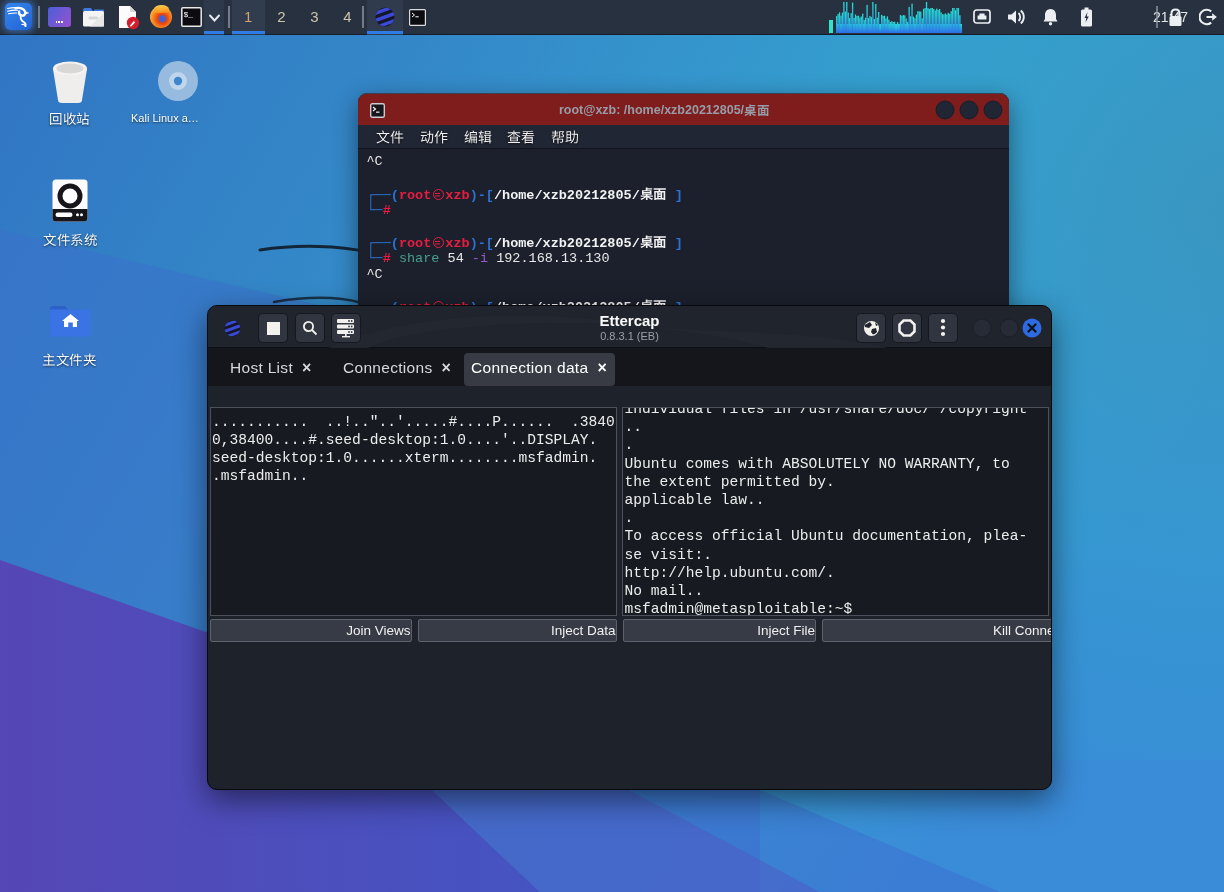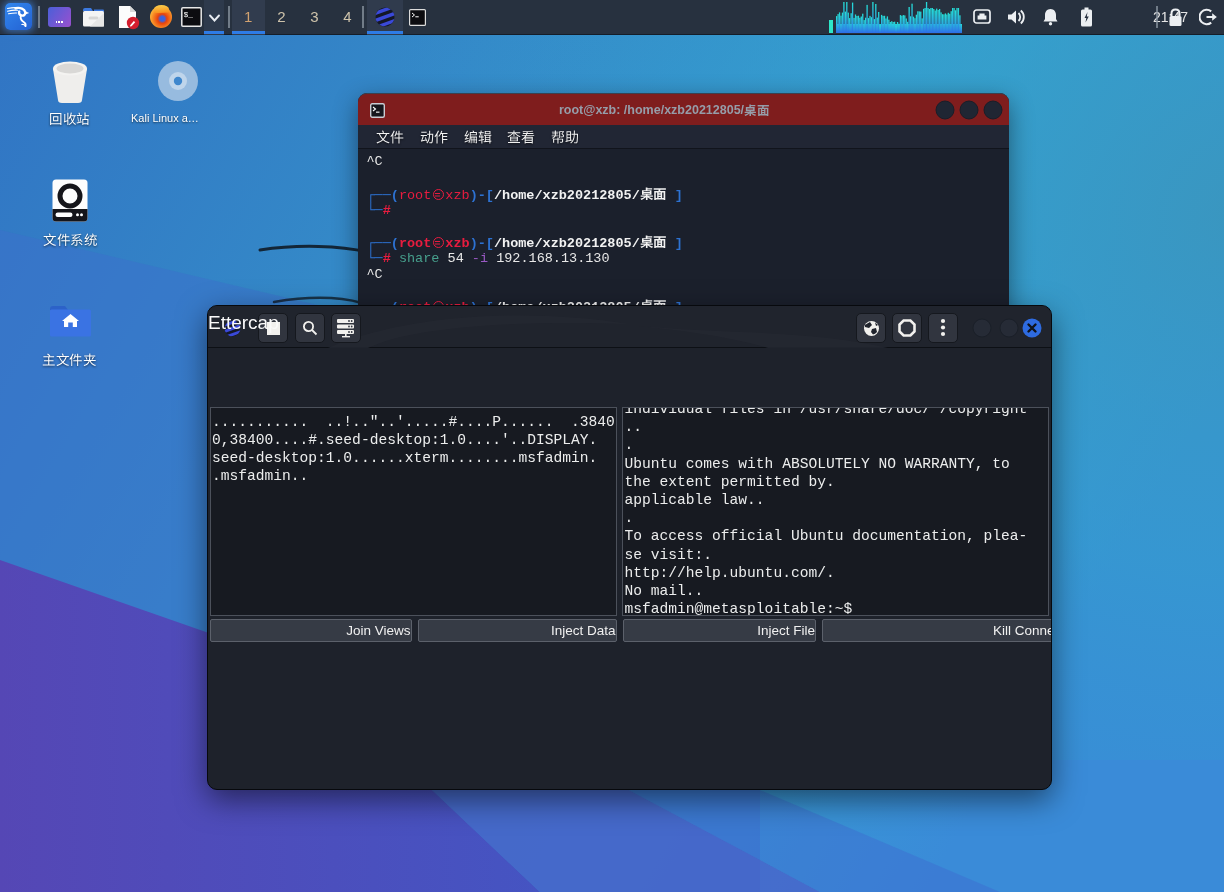--- a/index.html
+++ b/index.html
@@ -215,21 +215,21 @@
           <use href="#g16"></use>
         </svg></div>
 <div class="abs" style="left:193px;top:5px"><svg style="width:14.0px;height:14.0px;vertical-align:0.0px;filter:drop-shadow(0 1px 1px rgba(0,0,0,.65));" fill="#f1f1f1">
           <use href="#g17"></use>
         </svg><svg style="width:14.0px;height:14.0px;vertical-align:0.0px;filter:drop-shadow(0 1px 1px rgba(0,0,0,.65));" fill="#f1f1f1">
           <use href="#g18"></use>
         </svg></div>
 </div>
 <div class="abs tmono" style="left:8.5px;top:61px;color:#e8e8e8">^C</div>
 
-<div class="abs tmono" style="left:8.5px;top:94px"><span style="color:#2d72d2;font-weight:bold">┌──(</span><span style="color:#e81c3f;font-weight:normal">root<span class="kali-at"></span>xzb</span><span style="color:#2d72d2;font-weight:bold">)-[</span><span style="color:#f2f2f2;font-weight:bold">/home/xzb20212805/<svg style="width:13.5px;height:13.5px;vertical-align:-2.0px;" fill="#f2f2f2">
+<div class="abs tmono" style="left:8.5px;top:94px"><span style="color:#2d72d2;font-weight:bold">┌──(</span><span style="color:#e81c3f;font-weight:bold">root<span class="kali-at"></span>xzb</span><span style="color:#2d72d2;font-weight:bold">)-[</span><span style="color:#f2f2f2;font-weight:bold">/home/xzb20212805/<svg style="width:13.5px;height:13.5px;vertical-align:-2.0px;" fill="#f2f2f2">
           <use href="#b0"></use>
         </svg><svg style="width:13.5px;height:13.5px;vertical-align:-2.0px;" fill="#f2f2f2">
           <use href="#b1"></use>
         </svg></span><span style="color:#2d72d2;font-weight:bold"> ]</span></div>
 <div class="abs tmono" style="left:8.5px;top:110px"><span style="color:#2d72d2;font-weight:bold">└─</span><span style="color:#e81c3f;font-weight:bold">#</span></div>
 <div class="abs tmono" style="left:8.5px;top:142px"><span style="color:#2d72d2;font-weight:bold">┌──(</span><span style="color:#e81c3f;font-weight:bold">root<span class="kali-at"></span>xzb</span><span style="color:#2d72d2;font-weight:bold">)-[</span><span style="color:#f2f2f2;font-weight:bold">/home/xzb20212805/<svg style="width:13.5px;height:13.5px;vertical-align:-2.0px;" fill="#f2f2f2">
           <use href="#b0"></use>
         </svg><svg style="width:13.5px;height:13.5px;vertical-align:-2.0px;" fill="#f2f2f2">
           <use href="#b1"></use>
         </svg></span><span style="color:#2d72d2;font-weight:bold"> ]</span></div>
@@ -279,21 +279,22 @@
           <circle cx="13" cy="3" r="0.9"></circle>
           <circle cx="15.7" cy="3" r="0.9"></circle>
           <circle cx="13" cy="8.5" r="0.9"></circle>
           <circle cx="15.7" cy="8.5" r="0.9"></circle>
           <circle cx="13" cy="14" r="0.9"></circle>
           <circle cx="15.7" cy="14" r="0.9"></circle>
         </g>
 <rect x="9" y="16" width="1.6" height="2.5" fill="#f2f1ee"></rect>
         <rect x="6" y="18" width="8" height="1.4" fill="#f2f1ee"></rect>
 </svg>
-<div class="abs" style="left:0;top:6px;width:843px;color:#fafafa;font-size:19px;font-weight:normal">Ettercap</div>
+<div class="abs" style="left:0;top:6px;width:843px;text-align:center;color:#fafafa;font-size:15px;font-weight:bold">Ettercap</div>
+<div class="abs" style="left:0;top:24px;width:843px;text-align:center;color:#9aa0a9;font-size:11px">0.8.3.1 (EB)</div>
 <div class="ebtn" style="left:648px;top:7px;width:30px;height:30px"></div>
 <svg class="abs" style="left:654.5px;top:13.5px" width="17" height="17" viewBox="0 0 17 17">
 <circle cx="8.5" cy="8.5" r="7.5" fill="#f2f1ee"></circle>
 <path d="M2,5 Q5,3 7,2 L9,5 L6,8 L2,7 Z M9,9 L13,8 L14,12 Q12,14 10,14.5 L8,12 Z M12,2.5 L15,5 L13,6 Z" fill="#20242d"></path>
 </svg>
 <div class="ebtn" style="left:684px;top:7px;width:30px;height:30px"></div>
 <svg class="abs" style="left:690px;top:13px" width="18" height="18" viewBox="0 0 18 18">
 <path d="M5.6,1.5 L12.4,1.5 L16.5,5.6 L16.5,12.4 L12.4,16.5 L5.6,16.5 L1.5,12.4 L1.5,5.6 Z" fill="none" stroke="#f2f1ee" stroke-width="2.6"></path>
 </svg>
 <div class="ebtn" style="left:720px;top:7px;width:30px;height:30px"></div>
@@ -305,20 +306,26 @@
         </g>
       </svg>
 <svg class="abs" style="left:763px;top:12px" width="80" height="20" viewBox="0 0 80 20">
 <circle cx="11" cy="10" r="9" fill="#262b36" stroke="#1b2029" stroke-width="1"></circle>
 <circle cx="38" cy="10" r="9" fill="#262b36" stroke="#1b2029" stroke-width="1"></circle>
 <circle cx="61" cy="10" r="9.5" fill="#2e6be0"></circle>
 <path d="M57.5,6.5 L64.5,13.5 M64.5,6.5 L57.5,13.5" stroke="#10131a" stroke-width="2.4" stroke-linecap="round"></path>
 </svg>
 </div>
 
+<div class="abs" style="left:0;top:42px;width:843px;height:38px;background:#14161c">
+<div class="abs" style="left:255.5px;top:5px;width:151px;height:33px;background:#383b44;border-radius:4px"></div>
+<div class="etab" style="left:22px">Host List<span style="font-weight:bold;margin-left:9px;font-size:16px">×</span></div>
+<div class="etab" style="left:135px">Connections<span style="font-weight:bold;margin-left:9px;font-size:16px">×</span></div>
+<div class="etab" style="left:263px;color:#fff">Connection data<span style="font-weight:bold;margin-left:9px;font-size:16px">×</span></div>
+</div>
 
 
 <div class="epane" style="left:2px;top:101px;width:407px;height:209px;padding:4.5px 0 0 1px">...........  ..!.."..'.....#....P......  .3840
 0,38400....#.seed-desktop:1.0....'..DISPLAY.
 seed-desktop:1.0......xterm........msfadmin.
 .msfadmin..</div>
 <div class="epane" style="left:414px;top:101px;width:427px;height:209px;padding:0 0 0 1.5px"><div style="margin-top:-8px">individual files in /usr/share/doc/ /copyright
 ..
 .
 Ubuntu comes with ABSOLUTELY NO WARRANTY, to

